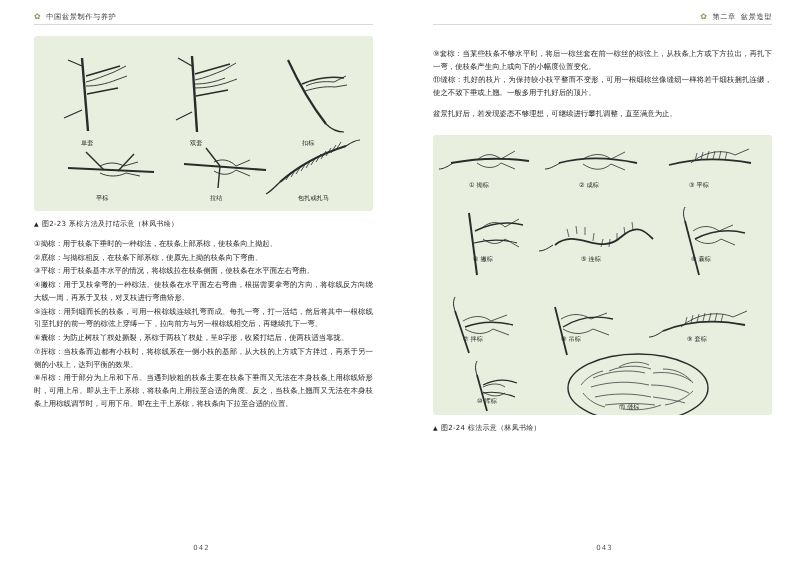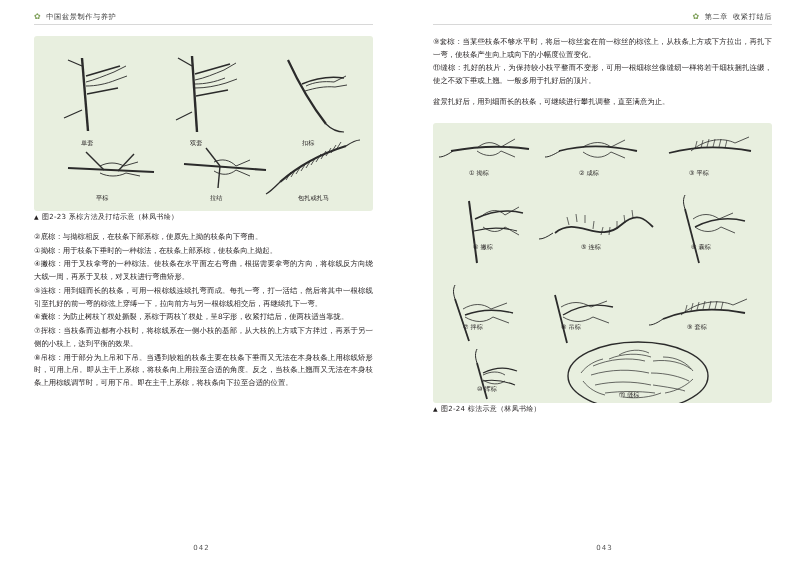--- a/index.html
+++ b/index.html
@@ -83,21 +83,21 @@
     border-radius: 3px;
     position: relative;
     overflow: hidden;
   }
   .fig-1 { height: 175px; }
   .fig-2 { height: 280px; margin-top: 6px; }
 
   .figcap {
     font-size: 7px;
     color: #231f20;
-    margin-top: 1px;
+    margin-top: 8px;
     letter-spacing: 0.3px;
     display: flex;
     align-items: center;
     gap: 3px;
   }
   .figcap .tri {
     color: #231f20;
     font-size: 6px;
     line-height: 1;
   }
@@ -105,21 +105,21 @@
   
   .para {
     font-size: 7.4px;
     line-height: 1.72;
     text-align: justify;
     text-justify: inter-ideograph;
     margin: 0 0 1px 0;
     color: #231f20;
   }
   .body-wrap { margin-top: 9px; }
-  .body-wrap-right { margin-top: 0; }
+  .body-wrap-right { margin-top: 12px; }
 
   .gap { height: 7px; }
 
   
   .flabel {
     position: absolute;
     font-size: 6.2px;
     color: #231f20;
     text-align: center;
     white-space: nowrap;
@@ -215,50 +215,51 @@
         <div class="flabel" style="left:176px; top:158px;">拉结</div>
         <div class="flabel" style="left:264px; top:158px;">包扎或扎马</div>
       </div>
 
       <div class="figcap">
         <span class="tri">▲</span>
         <span>图2-23  系棕方法及打结示意（林凤书绘）</span>
       </div>
 
       <div class="body-wrap">
+        <p class="para">①拗棕：用于枝条下垂时的一种棕法，在枝条上部系棕，使枝条向上拗起。</p>
         <p class="para">②底棕：与拗棕相反，在枝条下部系棕，使原先上拗的枝条向下弯曲。</p>
-        <p class="para">①拗棕：用于枝条下垂时的一种棕法，在枝条上部系棕，使枝条向上拗起。</p>
+        <p class="para">③平棕：用于枝条基本水平的情况，将棕线拉在枝条侧面，使枝条在水平面左右弯曲。</p>
         <p class="para">④撇棕：用于叉枝拿弯的一种棕法。使枝条在水平面左右弯曲，根据需要拿弯的方向，将棕线反方向绕大线一周，再系于叉枝，对叉枝进行弯曲矫形。</p>
         <p class="para">⑤连棕：用到细而长的枝条，可用一根棕线连续扎弯而成。每扎一弯，打一活结，然后将其中一根棕线引至扎好的前一弯的棕弦上穿缚一下，拉向前方与另一根棕线相交后，再继续扎下一弯。</p>
         <p class="para">⑥囊棕：为防止树枝丫杈处撕裂，系棕于两枝丫杈处，呈8字形，收紧打结后，使两枝适当靠拢。</p>
         <p class="para">⑦挥棕：当枝条而边都有小枝时，将棕线系在一侧小枝的基部，从大枝的上方或下方拌过，再系于另一侧的小枝上，达到平衡的效果。</p>
         <p class="para">⑧吊棕：用于部分为上吊和下吊。当遇到较粗的枝条主要在枝条下垂而又无法在本身枝条上用棕线矫形时，可用上吊。即从主干上系棕，将枝条向上用拉至合适的角度。反之，当枝条上翘而又无法在本身枝条上用棕线调节时，可用下吊。即在主干上系棕，将枝条向下拉至合适的位置。</p>
       </div>
 
     </div>
 
     <div class="folio folio-left">042</div>
   </div>
 
   <div class="page page-right">
 
     <div class="runhead runhead-right">
       <span class="mark">✿</span>
       <span>第二章</span>
-      <span>收紧打结后</span>
+      <span>盆景造型</span>
     </div>
     <div class="runhead-rule runhead-rule-right"></div>
 
     <div class="content">
 
       <div class="body-wrap-right">
         <p class="para">⑨套棕：当某些枝条不够水平时，将后一棕丝套在前一棕丝的棕弦上，从枝条上方或下方拉出，再扎下一弯，使枝条产生向上或向下的小幅度位置变化。</p>
         <p class="para">⑪缝棕：扎好的枝片，为保持较小枝平整而不变形，可用一根细棕丝像缝纫一样将若干细枝捆扎连缀，使之不致下垂或上翘。一般多用于扎好后的顶片。</p>
         <div class="gap"></div>
-        <p class="para">盆景扎好后，用到细而长的枝条，可继续进行攀扎调整，直至满意为止。</p>
+        <p class="para">盆景扎好后，若发现姿态不够理想，可继续进行攀扎调整，直至满意为止。</p>
       </div>
 
       <div class="figbox fig-2" style="margin-top:14px;">
         <svg width="339" height="280" viewBox="0 0 339 280">
           <g stroke="#2b2b2b" fill="none" stroke-width="1">
 
             <path d="M18 28 C40 24 68 22 96 26" stroke-width="1.8"></path>
             <path d="M44 25 C52 18 60 18 68 24" stroke-width="0.8"></path>
             <path d="M44 28 C52 34 62 34 68 28" stroke-width="0.8"></path>
             <path d="M68 24 L82 16" stroke-width="0.8"></path>

